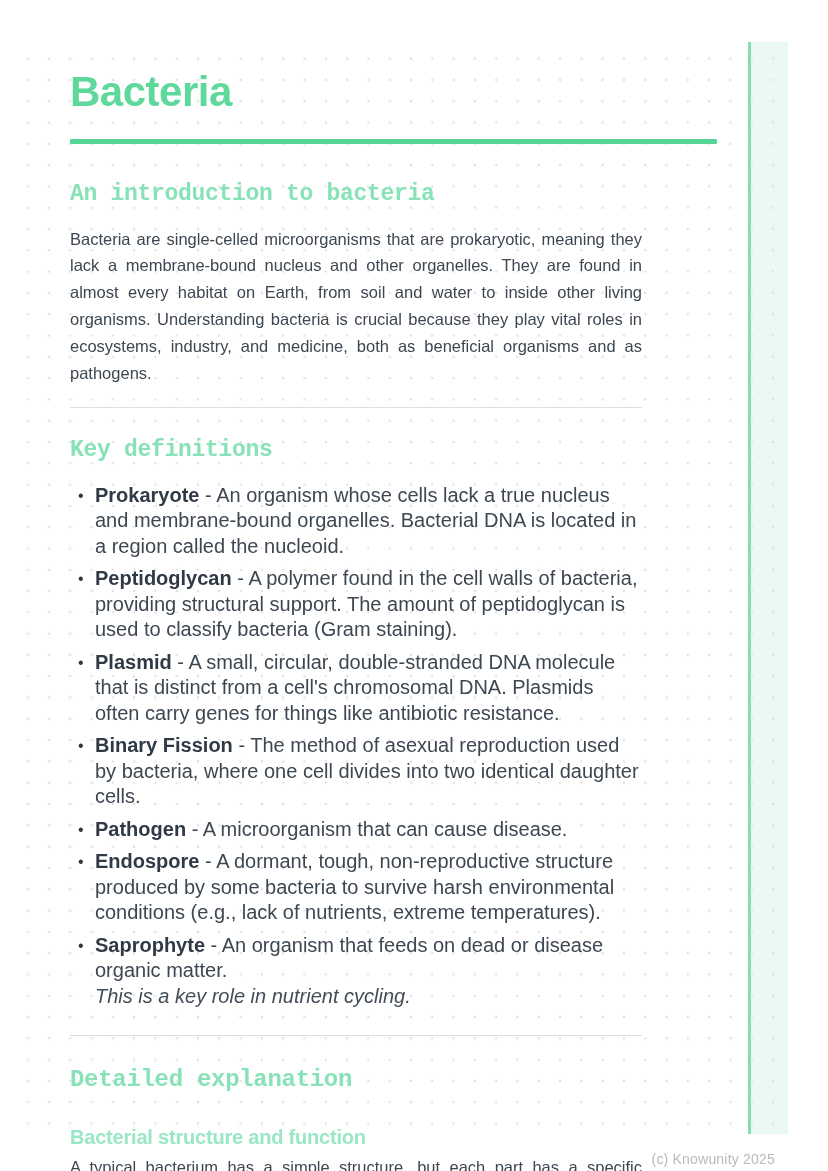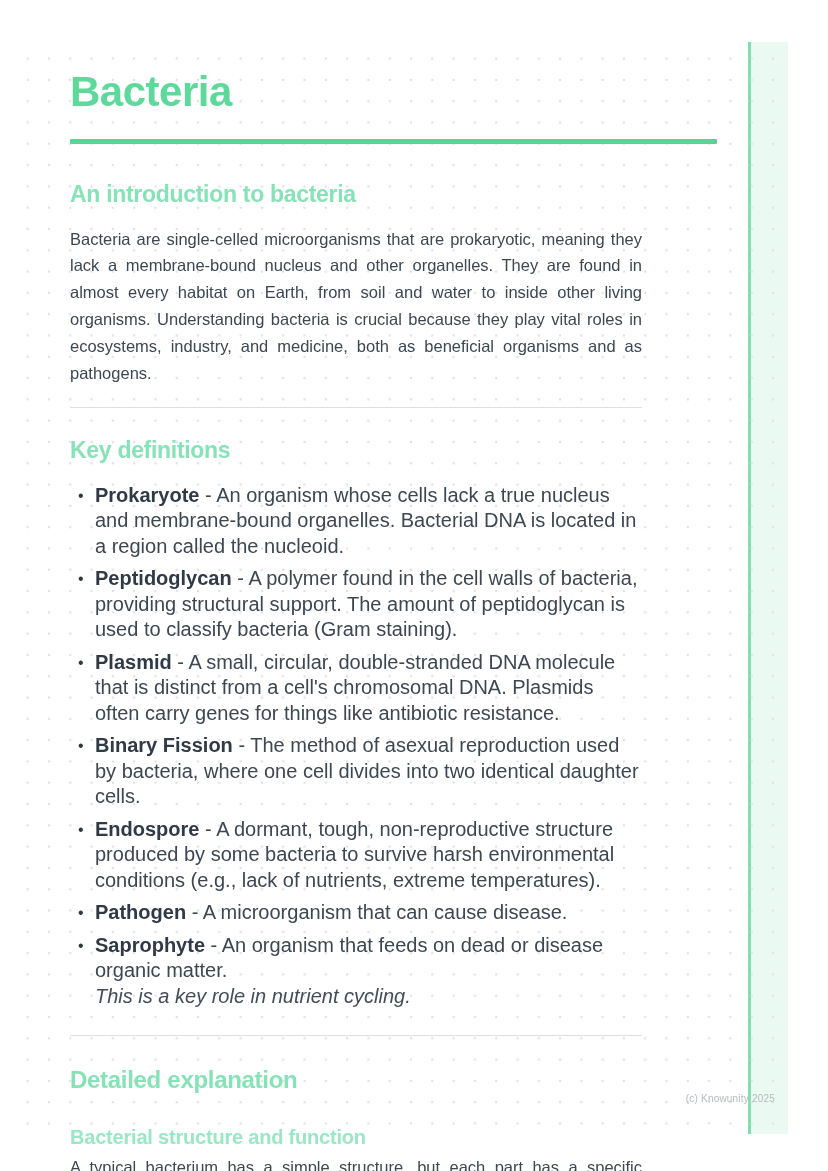--- a/index.html
+++ b/index.html
@@ -50,20 +50,21 @@
     margin-top:25px;
     border-radius:1px;
   }
   h2.section-heading{
     margin:0;
     font-size:23px;
     line-height:1.15;
     font-weight:bold;
     letter-spacing:-0.3px;
     color:#87e2b7;
+    font-family:Liberation Mono, monospace;
   }
   h2.intro-heading{margin-top:37px;}
   h2.defs-heading{margin-top:29px;}
   h2.detail-heading{margin-top:30px;font-size:24px;}
   h3.sub-heading{
     margin:32px 0 0 0;
     font-size:20px;
     line-height:1.15;
     font-weight:bold;
     letter-spacing:-0.2px;
@@ -108,23 +109,23 @@
     font-weight:bold;
     color:#303a46;
   }
   ul.def-list .note{
     display:block;
     font-style:italic;
     color:#434d57;
   }
   .page-footer{
     position:absolute;
-    top:1093px;
+    top:1151px;
     right:53px;
-    font-size:10px;
+    font-size:14px;
     letter-spacing:0.2px;
     color:#b5babf;
     z-index:3;
   }
   .content{z-index:2;}
   .side-strip{z-index:0;}
   .dot-grid{z-index:1;}
 </style>
 </head>
 <body>
@@ -142,22 +143,22 @@
 
   <hr class="divider">
 
   <h2 class="section-heading defs-heading">Key definitions</h2>
 
   <ul class="def-list">
     <li><span class="term">Prokaryote</span> <span>- An organism whose cells lack a true nucleus and membrane-bound organelles. Bacterial DNA is located in a region called the nucleoid.</span><em class="note"></em></li>
     <li><span class="term">Peptidoglycan</span> <span>- A polymer found in the cell walls of bacteria, providing structural support. The amount of peptidoglycan is used to classify bacteria (Gram staining).</span><em class="note"></em></li>
     <li><span class="term">Plasmid</span> <span>- A small, circular, double-stranded DNA molecule that is distinct from a cell's chromosomal DNA. Plasmids often carry genes for things like antibiotic resistance.</span><em class="note"></em></li>
     <li><span class="term">Binary Fission</span> <span>- The method of asexual reproduction used by bacteria, where one cell divides into two identical daughter cells.</span><em class="note"></em></li>
+    <li><span class="term">Pathogen</span> <span>- A microorganism that can cause disease.</span><em class="note"></em></li>
     <li><span class="term">Endospore</span> <span>- A dormant, tough, non-reproductive structure produced by some bacteria to survive harsh environmental conditions (e.g., lack of nutrients, extreme temperatures).</span><em class="note"></em></li>
-    <li><span class="term">Pathogen</span> <span>- A microorganism that can cause disease.</span><em class="note"></em></li>
     <li><span class="term">Saprophyte</span> <span>- An organism that feeds on dead or disease organic matter.</span><em class="note">This is a key role in nutrient cycling.</em></li>
   </ul>
 
   <hr class="divider divider-2">
 
   <h2 class="section-heading detail-heading">Detailed explanation</h2>
   <h3 class="sub-heading">Bacterial structure and function</h3>
   <p class="body-para closing-para">A typical bacterium has a simple structure, but each part has a specific function. I need to be able to draw and label this for the exam.</p>
 
 </div>

